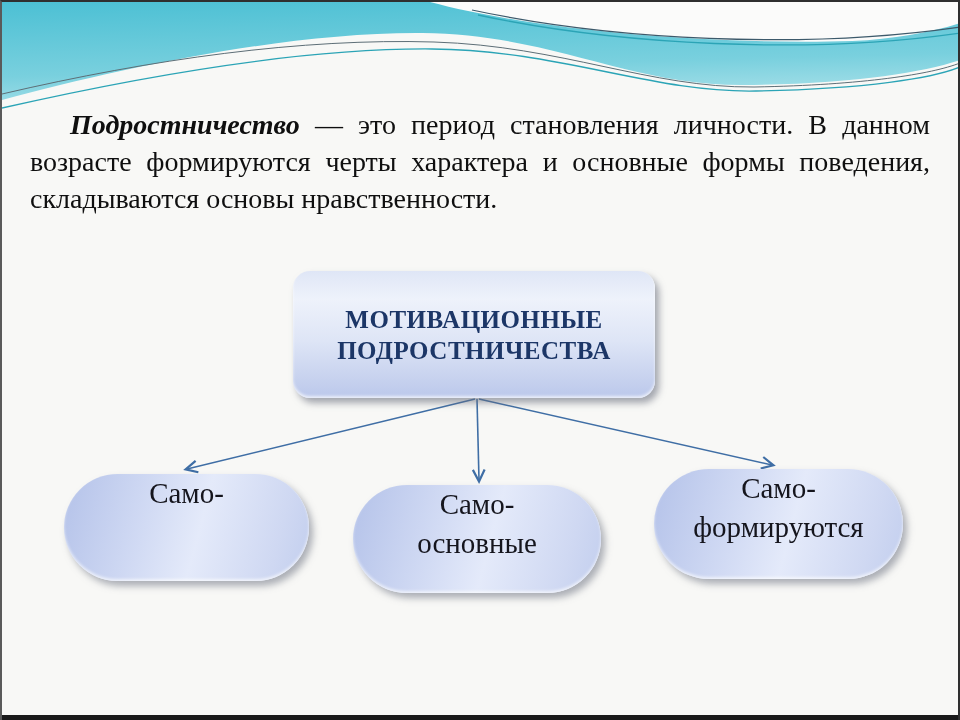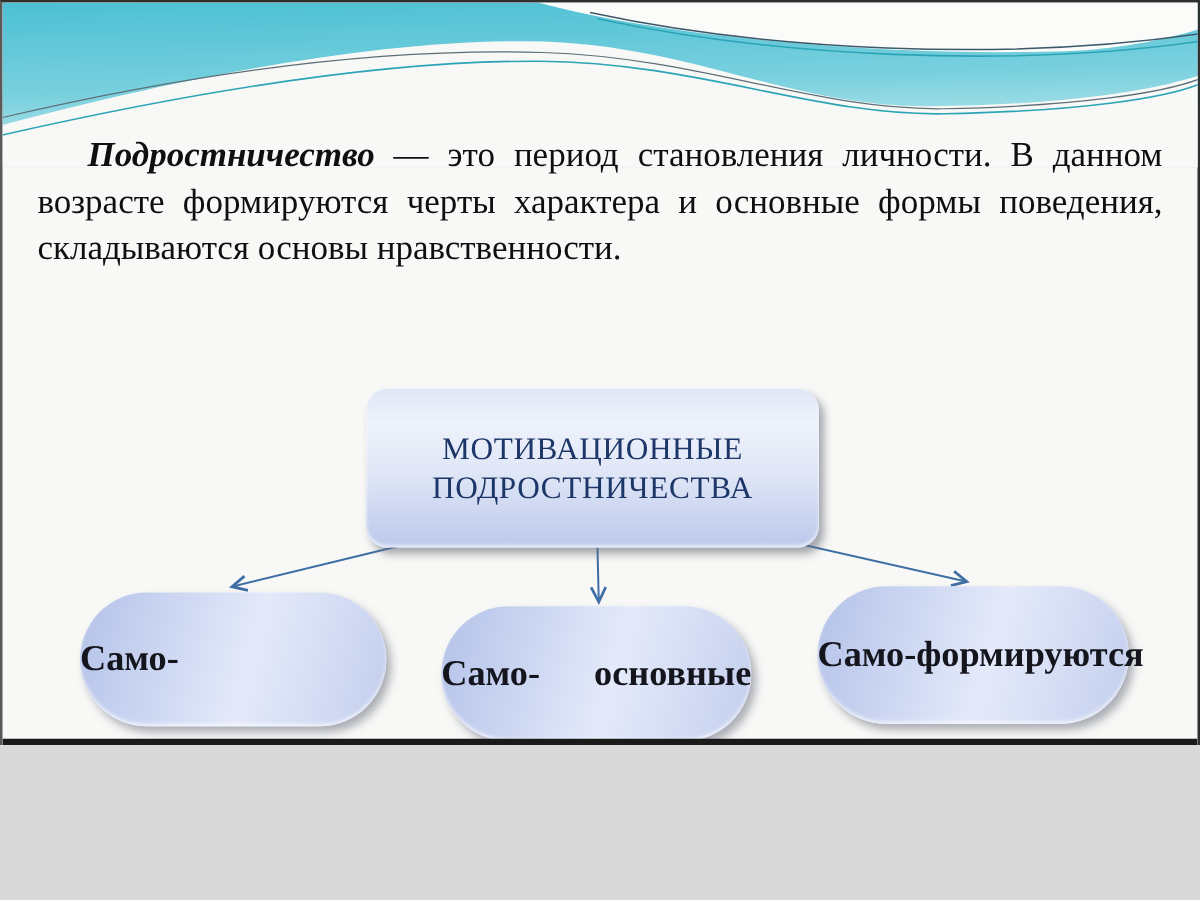--- a/index.html
+++ b/index.html
@@ -1,18 +1,18 @@
 <!DOCTYPE html>
 <html><head>
 <meta charset="utf-8">
 <style>
   html,body{margin:0;padding:0;background:#d9d9d9;}
   .slide{
     position:relative;
-    width:960px;height:596px;
+    width:960px;height:720px;
     box-sizing:border-box;
     background:#f8f8f6;
     border-top:2px solid #2f2f2f;
     border-left:2px solid #5a5a5a;
     border-right:2px solid #2f2f2f;
     overflow:hidden;
     font-family:"Liberation Serif", serif;
   }
   .header-wave{position:absolute;top:0;left:0;width:958px;height:132px;display:block;}
   .bottom-bar{position:absolute;left:0;bottom:0;width:100%;height:5px;background:#1a1a1a;}
@@ -24,30 +24,30 @@
   }
   .intro .lead{font-weight:bold;font-style:italic;}
 
   .root-node{
     position:absolute;left:291px;top:269px;width:362px;height:127px;
     box-sizing:border-box;border-radius:17px;
     background:linear-gradient(180deg,#dfe6f6 0%,#eef2fb 22%,#dee5f6 55%,#c6d1ee 86%,#bbc8eb 100%);
     box-shadow:4px 5px 7px rgba(105,110,125,0.6), inset 0 -2px 3px rgba(255,255,255,0.7);
     display:flex;flex-direction:column;align-items:center;justify-content:center;
     text-align:center;
-    color:#1c3667;font-weight:normal;font-size:25px;line-height:31px;letter-spacing:0.5px;margin-top:40px;
+    color:#1c3667;font-weight:bold;font-size:25px;line-height:31px;letter-spacing:0.5px;
   }
   .root-node span{display:block;}
 
   .pill{
     position:absolute;box-sizing:border-box;border-radius:56px;
     background:linear-gradient(105deg,#b4c2e9 0%,#d2dbf4 35%,#e4eafa 55%,#cfd8f2 85%,#c2ceee 100%);
     box-shadow:4px 5px 7px rgba(110,115,130,0.55), inset 0 -2px 3px rgba(255,255,255,0.65);
-    display:flex;flex-direction:row;align-items:center;justify-content:space-between;
-    text-align:center;color:#15151d;font-size:29px;line-height:39px;font-weight:bold;
+    display:flex;flex-direction:column;align-items:center;justify-content:flex-start;
+    text-align:center;color:#15151d;font-size:29px;line-height:39px;
   }
   .pill span{display:block;}
   .pill-1{left:62px;top:472px;width:245px;height:107px;}
   .pill-2{left:351px;top:483px;width:248px;height:108px;}
   .pill-3{left:652px;top:467px;width:249px;height:110px;}
 
   .arrows{position:absolute;top:0;left:0;width:958px;height:715px;pointer-events:none;}
 </style>
 </head>
 <body>

